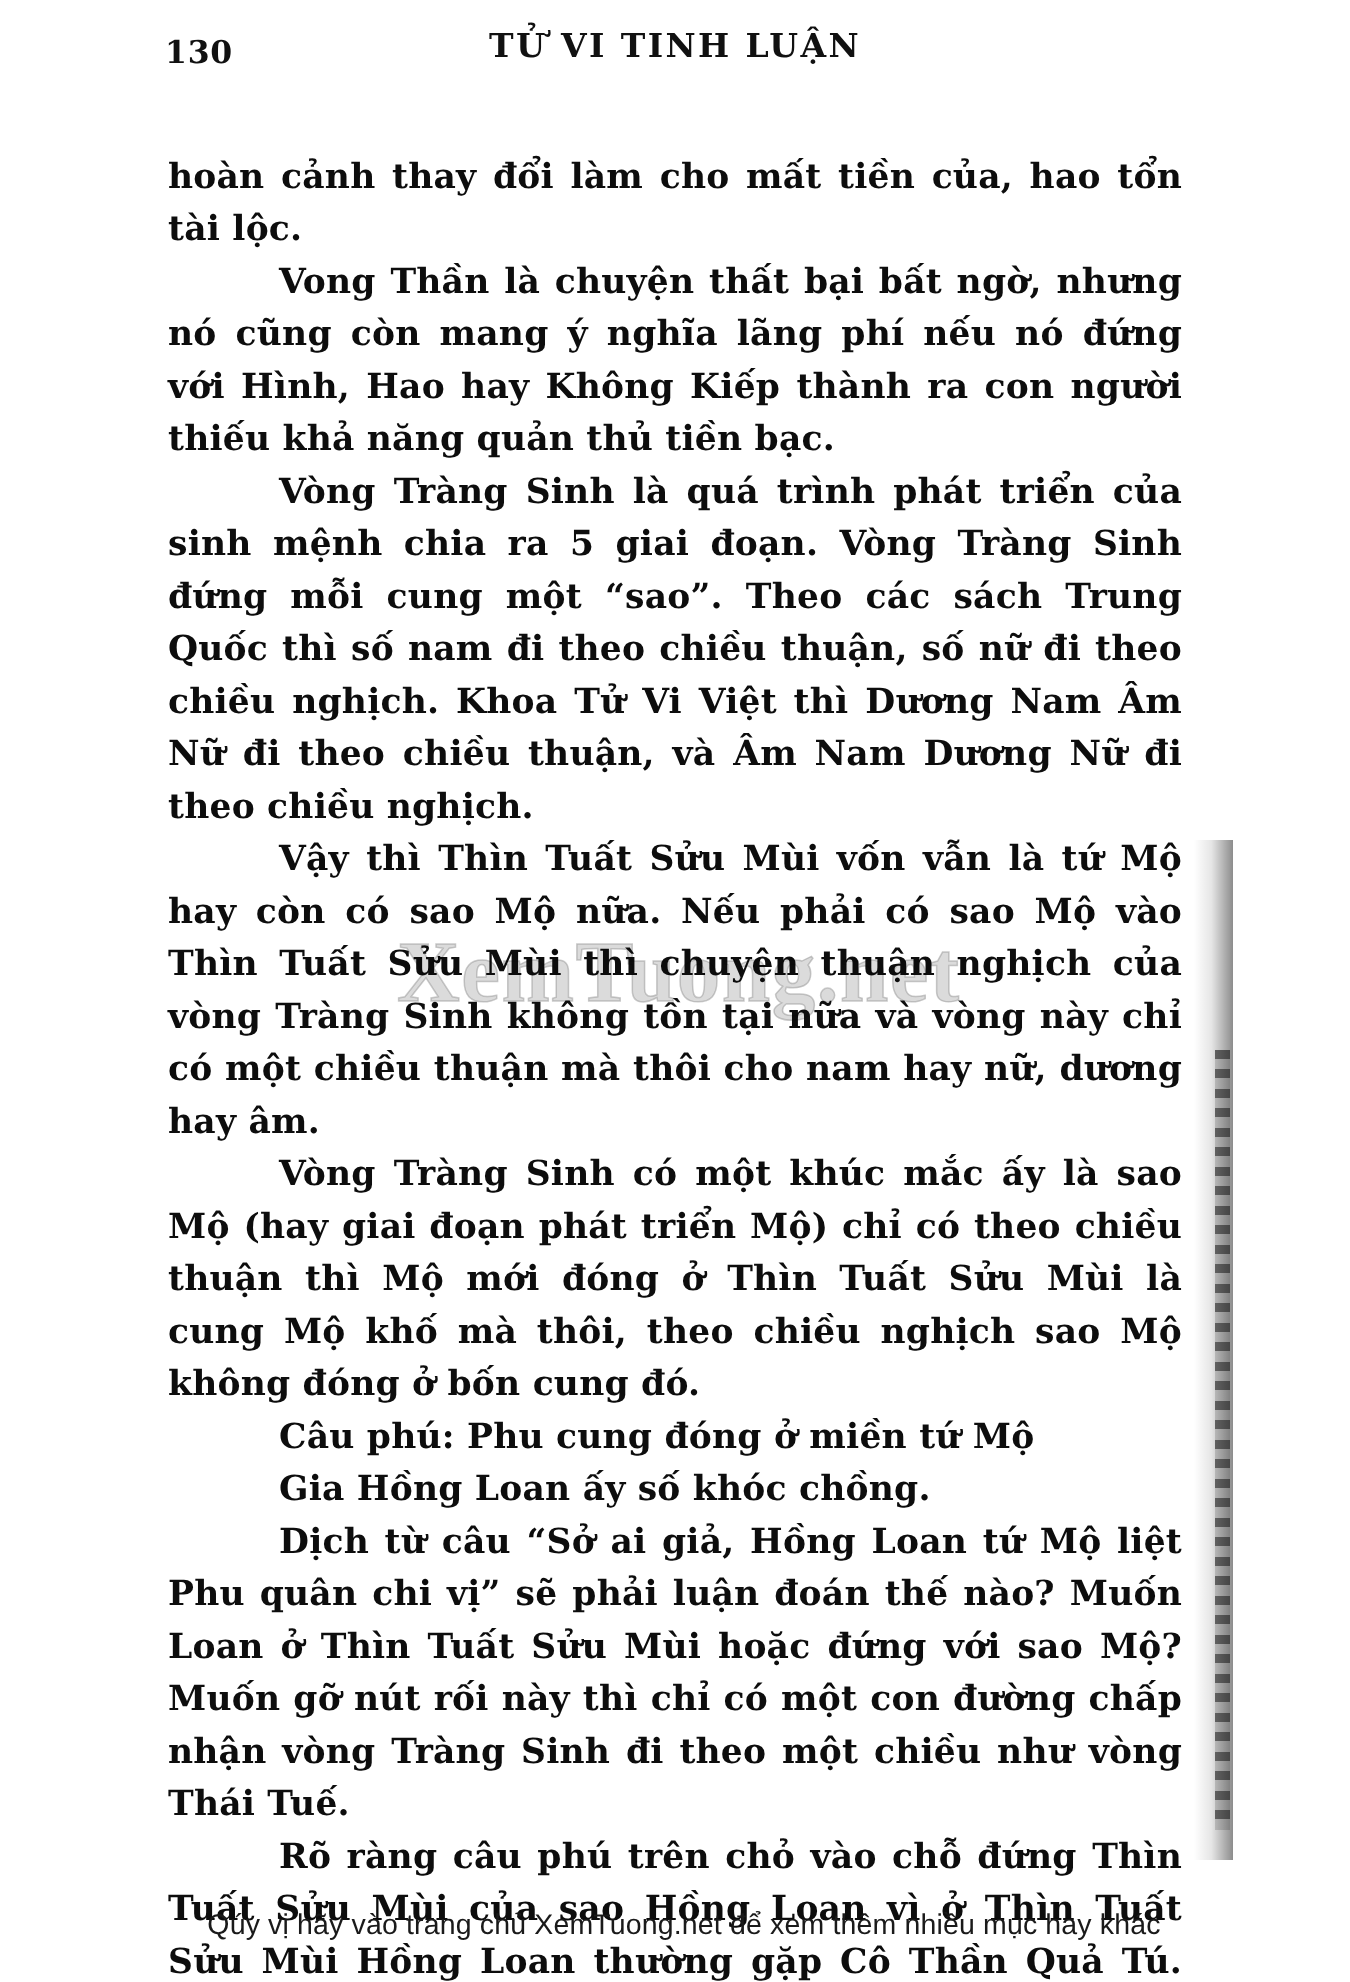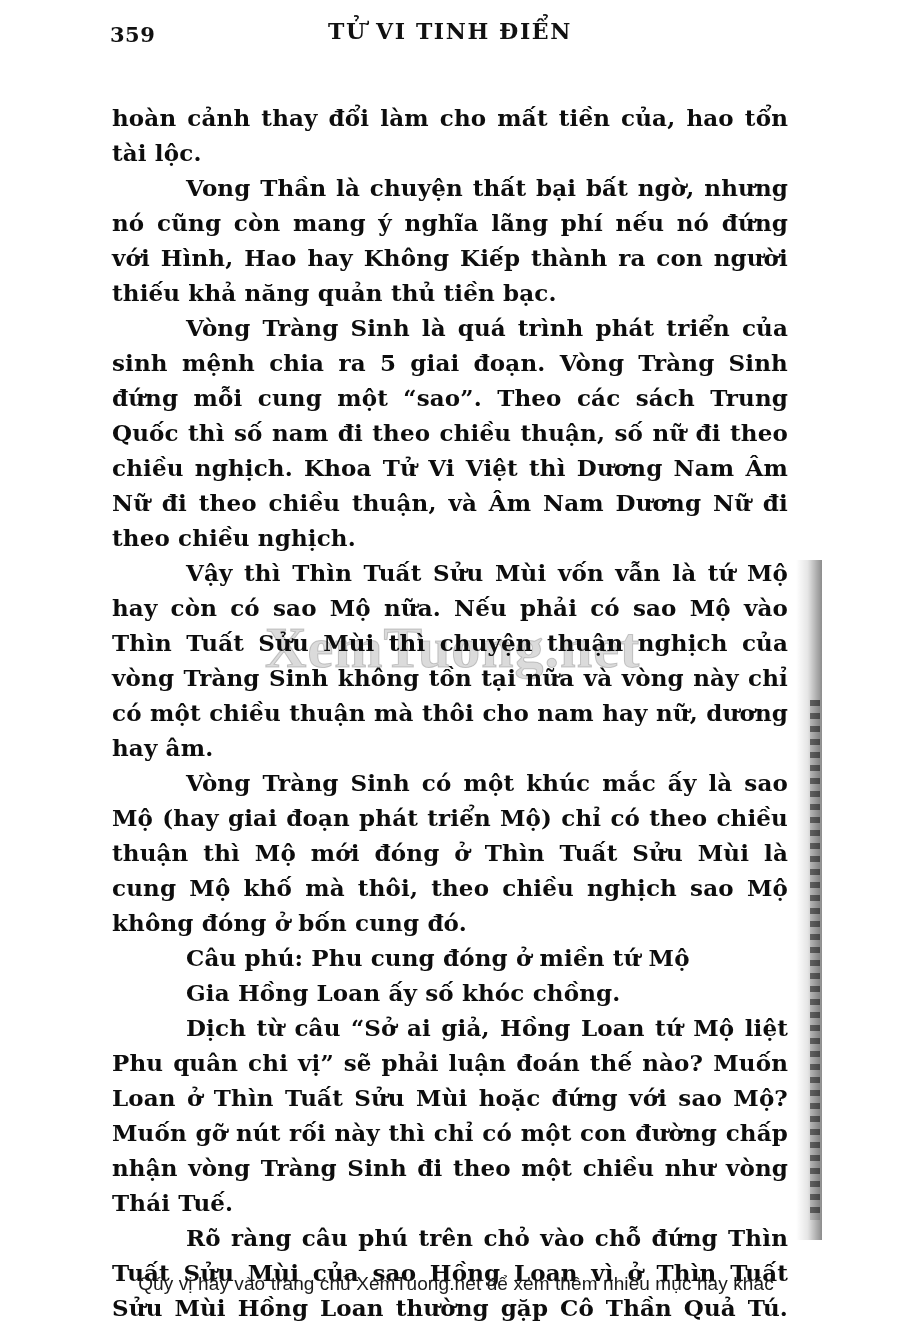--- a/index.html
+++ b/index.html
@@ -148,22 +148,22 @@
     color: #1a1a1a;
     letter-spacing: 0.1px;
   }
 </style>
 </head>
 <body>
 
 <div class="page">
 
   <div class="running-head">
-    <div class="page-number">359</div>
-    <div class="book-title">TỬ VI TINH ĐIỂN</div>
+    <div class="page-number">130</div>
+    <div class="book-title">TỬ VI TINH LUẬN</div>
   </div>
 
   <div class="body-block">
 
     <p class="para noindent">hoàn cảnh thay đổi làm cho mất tiền của, hao tổn tài lộc.</p>
     <p class="para indent">Vong Thần là chuyện thất bại bất ngờ, nhưng nó cũng còn mang ý nghĩa lãng phí nếu nó đứng với Hình, Hao hay Không Kiếp thành ra con người thiếu khả năng quản thủ tiền bạc.</p>
 
 
     <p class="para indent">Vòng Tràng Sinh là quá trình phát triển của sinh mệnh chia ra 5 giai đoạn. Vòng Tràng Sinh đứng mỗi cung một “sao”. Theo các sách Trung Quốc thì số nam đi theo chiều thuận, số nữ đi theo chiều nghịch. Khoa Tử Vi Việt thì Dương Nam Âm Nữ đi theo chiều thuận, và Âm Nam Dương Nữ đi theo chiều nghịch.</p>
     <p class="para indent">Vậy thì Thìn Tuất Sửu Mùi vốn vẫn là tứ Mộ hay còn có sao Mộ nữa. Nếu phải có sao Mộ vào Thìn Tuất Sửu Mùi thì chuyện thuận nghịch của vòng Tràng Sinh không tồn tại nữa và vòng này chỉ có một chiều thuận mà thôi cho nam hay nữ, dương hay âm.</p>

